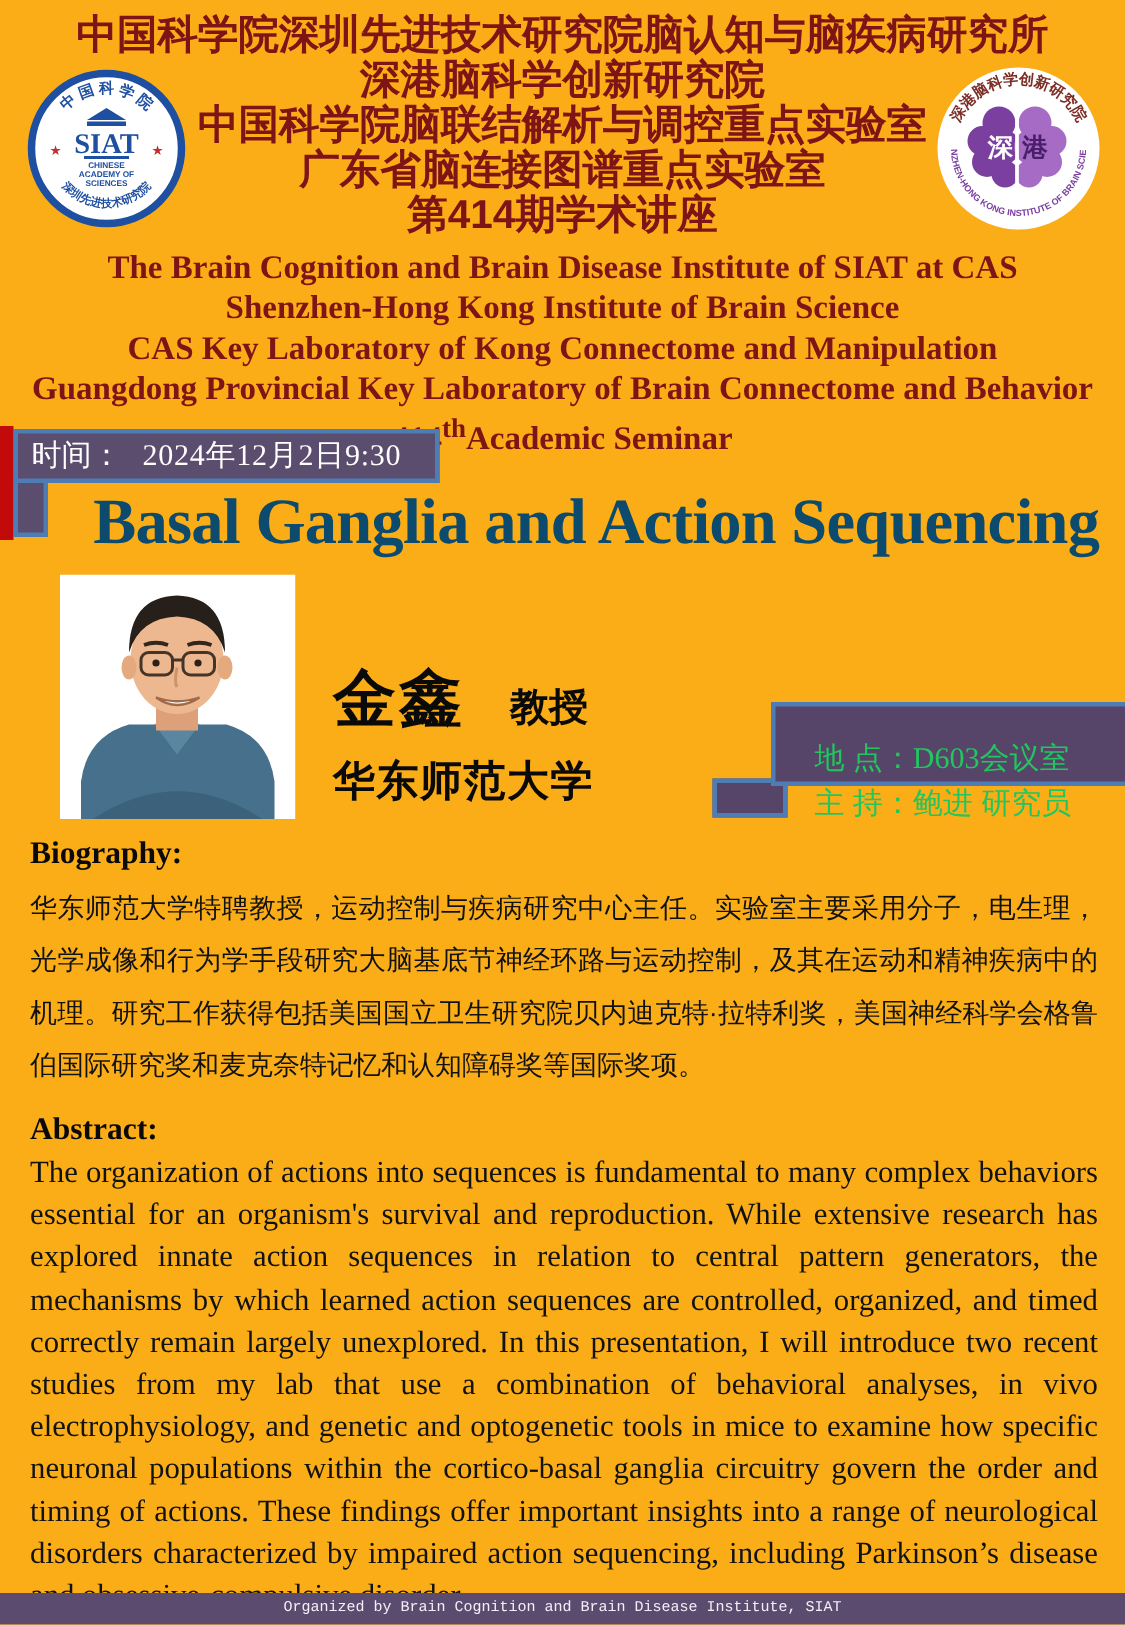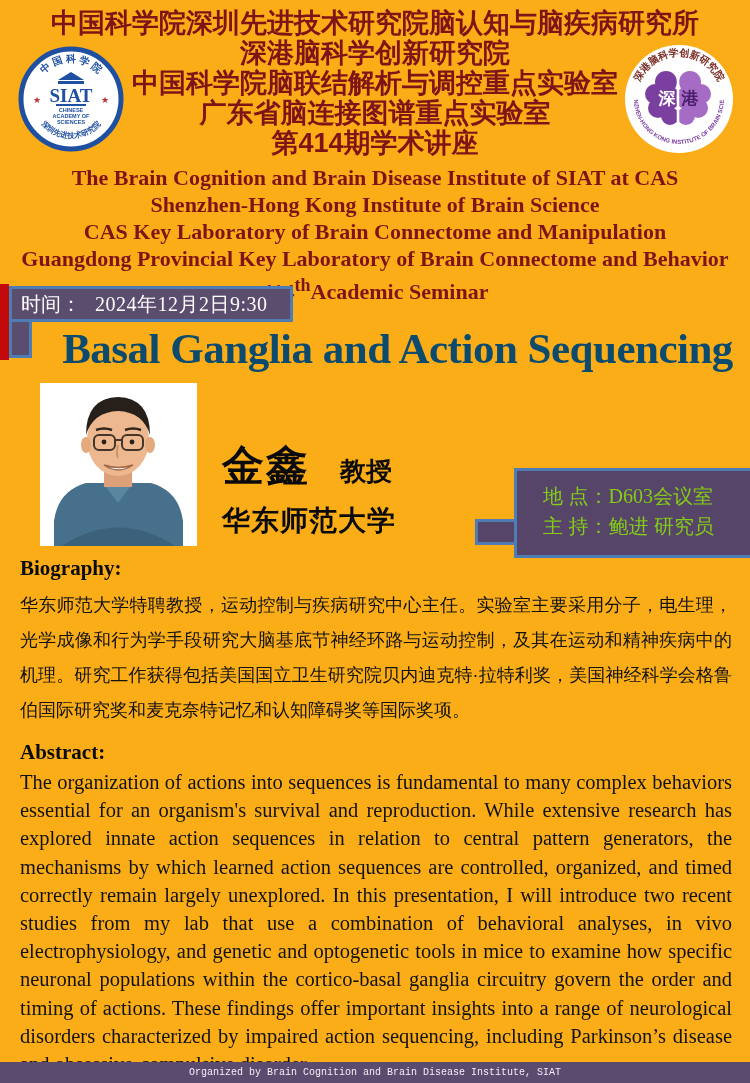--- a/index.html
+++ b/index.html
@@ -35,23 +35,23 @@
   
   .photo { position:absolute; left:40px; top:383px; width:157px; height:163px; }
   .speaker-name { position:absolute; left:222px; top:438px; color:#0a0a0a; white-space:nowrap; }
   .speaker-name .nm { font-size:42px; font-weight:bold; letter-spacing:2px; }
   .speaker-name .tt { font-size:26px; font-weight:bold; margin-left:30px; }
   .speaker-affil { position:absolute; left:222px; top:502px; color:#0a0a0a;
     font-size:28px; font-weight:bold; letter-spacing:1px; }
   
   .venue-tab { position:absolute; left:475px; top:519px; width:50px; height:26px;
     background:#564569; border:3px solid #4E7CB5; }
-  .venue-box { position:absolute; left:514px; top:468px; width:236px; height:90px;
+  .venue-box { position:absolute; left:514px; top:468px; width:236px; height:56px;
     background:#564569; border:3px solid #4E7CB5; border-right:none;
-    color:#84cc16; font-size:20px; line-height:30px; padding:10px 0 0 26px; white-space:nowrap; }
+    color:#22c55e; font-size:20px; line-height:30px; padding:20px 0 0 26px; white-space:nowrap; }
   .venue-box .serifv { font-family:"Liberation Serif", serif; }
   
   .section-head { position:absolute; left:20px; color:#0a0a0a;
     font-family:"Liberation Serif", serif; font-weight:bold; font-size:21px; }
   .bio-head { top:556px; }
   .bio-text { position:absolute; left:20px; top:588px; width:712px; color:#121212;
     font-size:18px; line-height:35px; text-align:justify;
     font-family:"Liberation Sans", sans-serif; }
   .abs-head { top:740px; }
   .abs-text { position:absolute; left:20px; top:768px; width:712px; color:#121212;
@@ -71,21 +71,21 @@
     <div>中国科学院深圳先进技术研究院脑认知与脑疾病研究所</div>
     <div>深港脑科学创新研究院</div>
     <div>中国科学院脑联结解析与调控重点实验室</div>
     <div>广东省脑连接图谱重点实验室</div>
     <div>第414期学术讲座</div>
   </div>
 
   <div class="en-header">
     <div>The Brain Cognition and Brain Disease Institute of SIAT at CAS</div>
     <div>Shenzhen-Hong Kong Institute of Brain Science</div>
-    <div>CAS Key Laboratory of Brain Connectome and Manipulation</div>
+    <div>CAS Key Laboratory of Kong Connectome and Manipulation</div>
     <div>Guangdong Provincial Key Laboratory of Brain Connectome and Behavior</div>
     <div><span>414</span><sup>th</sup><span>Academic Seminar</span></div>
   </div>
 
   <div class="logo logo-left">
     <svg width="106" height="106" viewBox="0 0 106 106">
       <circle cx="53" cy="53" r="50" fill="#ffffff" stroke="#1E4FA0" stroke-width="5"></circle>
       <path id="larcT" d="M 16 53 A 37 37 0 0 1 90 53" fill="none"></path>
       <path id="larcB" d="M 14 53 A 39 39 0 0 0 92 53" fill="none"></path>
       <text font-size="10" font-weight="bold" fill="#1E4FA0" font-family="Liberation Sans, sans-serif">

